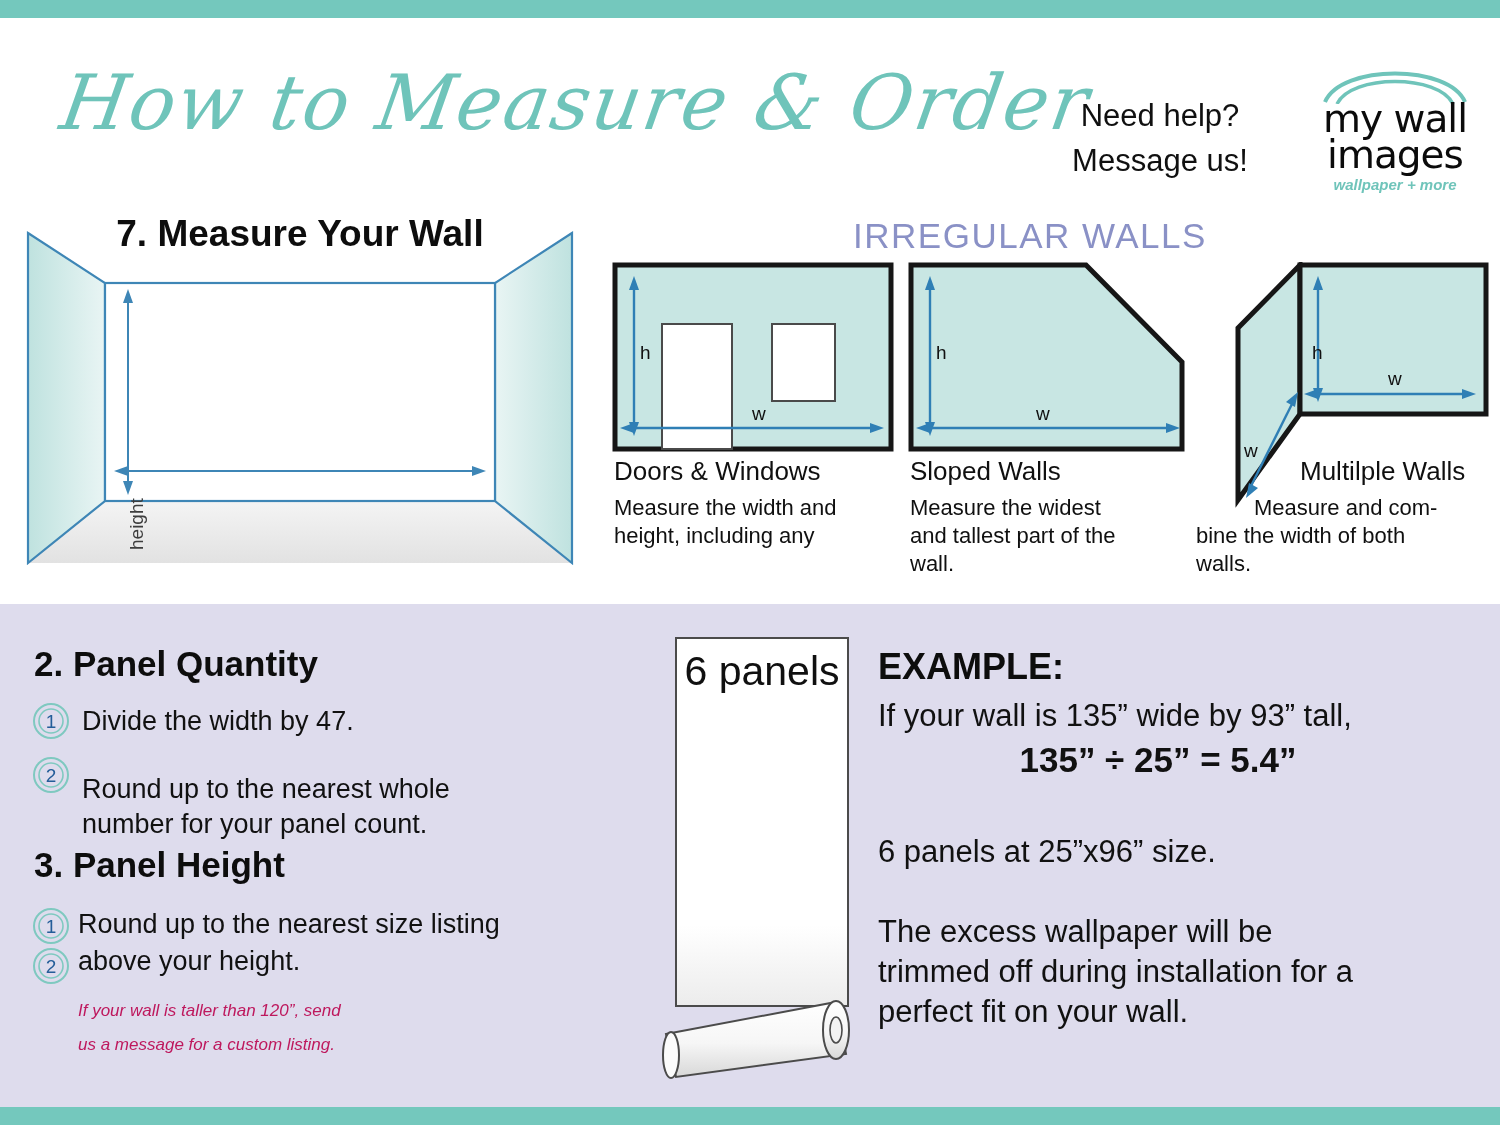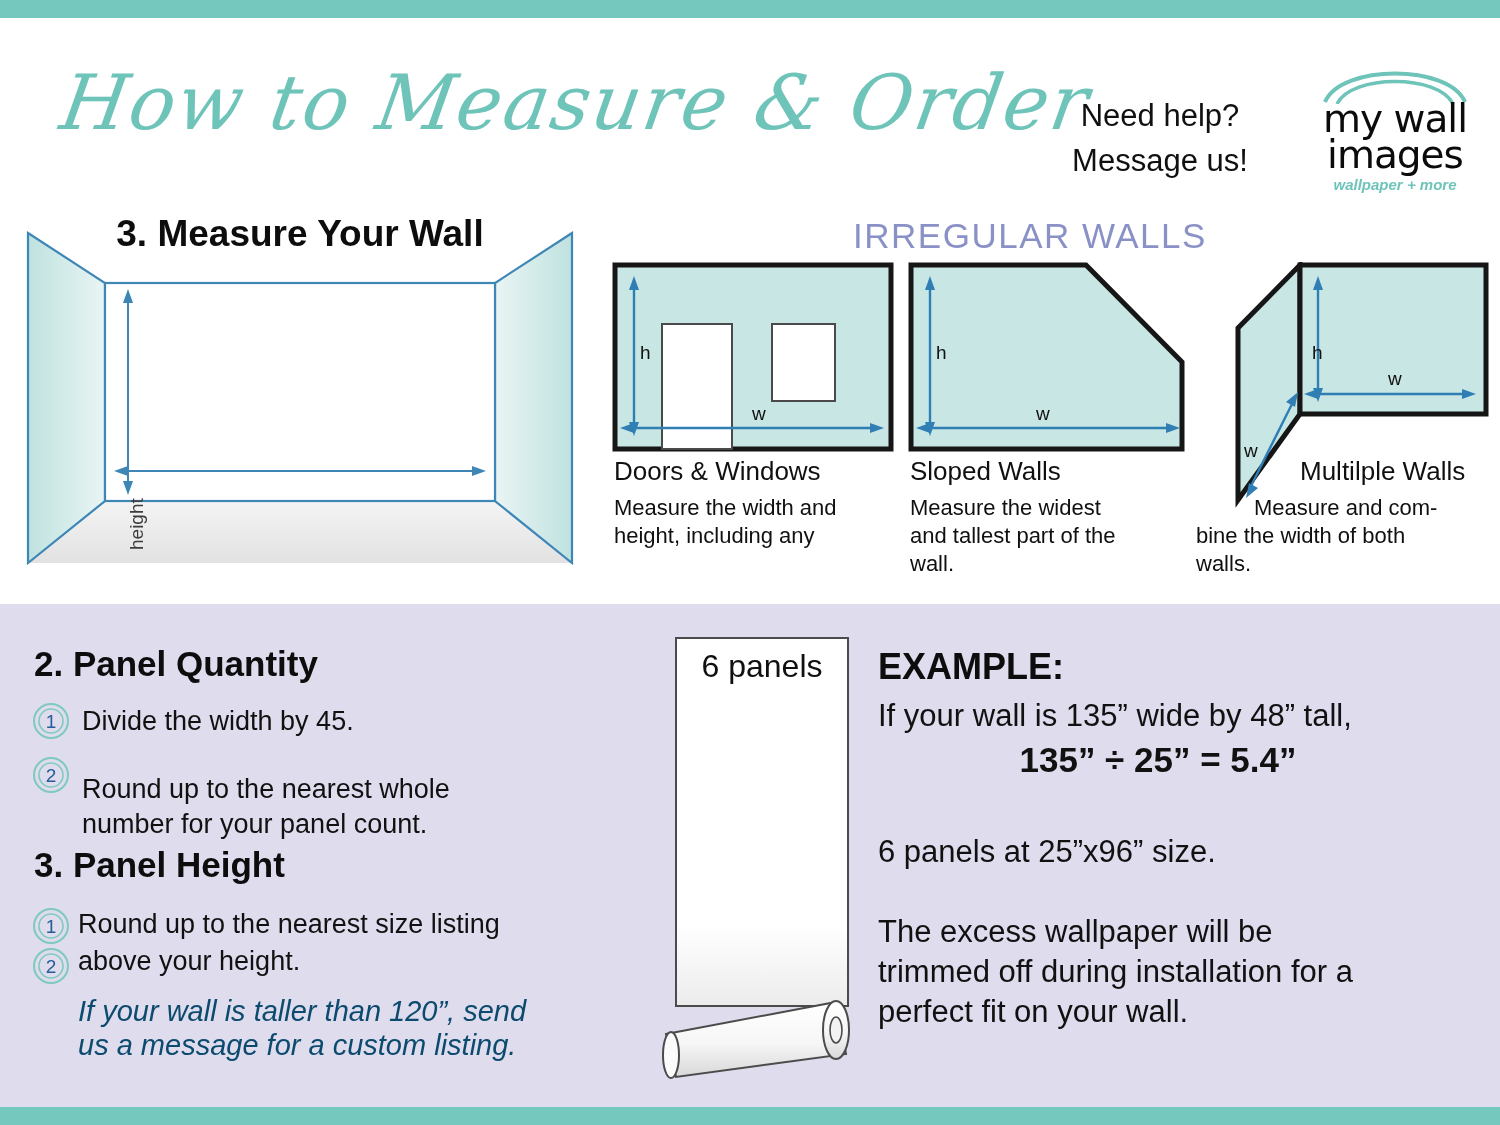--- a/index.html
+++ b/index.html
@@ -195,34 +195,34 @@
     font-size: 27px;
     line-height: 35px;
     color: #111;
   }
   .step-num {
     position: absolute;
     width: 38px; height: 38px;
   }
   .note {
     position: absolute;
-    font-size: 29px;
+    font-size: 17px;
     font-style: italic;
     line-height: 34px;
-    color: #0c4a6e;
+    color: #be185d;
   }
 
   
   .roll-svg { position: absolute; left: 660px; top: 30px; }
   .roll-label {
     position: absolute;
     left: 672px; top: 44px;
     width: 180px;
     text-align: center;
-    font-size: 32px;
+    font-size: 41px;
     color: #101010;
   }
 
   
   .ex-title {
     position: absolute;
     left: 878px; top: 42px;
     font-size: 36px;
     font-weight: bold;
     color: #0d0d0d;
@@ -298,21 +298,21 @@
 
     <line x1="120" y1="72" x2="120" y2="266" stroke="#3e86b6" stroke-width="2"></line>
     <polygon points="120,66 115,80 125,80" fill="#3e86b6"></polygon>
     <polygon points="120,272 115,258 125,258" fill="#3e86b6"></polygon>
 
     <line x1="112" y1="248" x2="472" y2="248" stroke="#3e86b6" stroke-width="2"></line>
     <polygon points="106,248 120,243 120,253" fill="#3e86b6"></polygon>
     <polygon points="478,248 464,243 464,253" fill="#3e86b6"></polygon>
   </svg>
 
-  <div class="sec1-title">3. Measure Your Wall</div>
+  <div class="sec1-title">7. Measure Your Wall</div>
   <div class="label-height">height</div>
   <div class="label-width">width</div>
 
   <div class="sec1-caption">
     <div>Measure the width and height</div>
     <div>of your wall in inches.</div>
   </div>
 </div>
 
 <div class="irr-title">IRREGULAR WALLS</div>
@@ -390,21 +390,21 @@
 
 <div class="lower">
 
   <div class="h2 h2-a">2. Panel Quantity</div>
 
   <svg class="step-num" style="left:32px; top:98px;" viewBox="0 0 38 38">
     <circle cx="19" cy="19" r="17" fill="none" stroke="#7fc9c0" stroke-width="2"></circle>
     <circle cx="19" cy="19" r="12" fill="none" stroke="#7fc9c0" stroke-width="1.6"></circle>
     <text x="19" y="26" text-anchor="middle" font-family="Liberation Sans" font-size="19" fill="#245d99">1</text>
   </svg>
-  <div class="step" style="left:82px; top:100px; width:520px;">Divide the width by 45.</div>
+  <div class="step" style="left:82px; top:100px; width:520px;">Divide the width by 47.</div>
 
   <svg class="step-num" style="left:32px; top:152px;" viewBox="0 0 38 38">
     <circle cx="19" cy="19" r="17" fill="none" stroke="#7fc9c0" stroke-width="2"></circle>
     <circle cx="19" cy="19" r="12" fill="none" stroke="#7fc9c0" stroke-width="1.6"></circle>
     <text x="19" y="26" text-anchor="middle" font-family="Liberation Sans" font-size="19" fill="#245d99">2</text>
   </svg>
   <div class="step" style="left:82px; top:152px; width:540px;margin-top:16px;">
     <div>Round up to the nearest whole</div>
     <div>number for your panel count.</div>
   </div>
@@ -447,21 +447,21 @@
     <rect x="16" y="4" width="172" height="368" fill="url(#gSheet)" stroke="#4b4b4b" stroke-width="2"></rect>
 
     <path d="M6 400 L176 368 L186 420 L16 443 Z" fill="url(#gTube)" stroke="#4b4b4b" stroke-width="2"></path>
     <ellipse cx="176" cy="396" rx="13" ry="29" fill="url(#gTube)" stroke="#4b4b4b" stroke-width="2"></ellipse>
     <ellipse cx="176" cy="396" rx="6" ry="13" fill="#f2f2f2" stroke="#4b4b4b" stroke-width="1.6"></ellipse>
     <ellipse cx="11" cy="421" rx="8" ry="23" fill="#fbfbfb" stroke="#4b4b4b" stroke-width="2"></ellipse>
   </svg>
   <div class="roll-label">6 panels</div>
 
   <div class="ex-title">EXAMPLE:</div>
-  <div class="ex-line" style="top:92px;">If your wall is 135” wide by 48” tall,</div>
+  <div class="ex-line" style="top:92px;">If your wall is 135” wide by 93” tall,</div>
   <div class="ex-eq">135” ÷ 25” = 5.4”</div>
   <div class="ex-line" style="top:228px;">6 panels at 25”x96” size.</div>
   <div class="ex-line" style="top:308px;">The excess wallpaper will be</div>
   <div class="ex-line" style="top:348px;">trimmed off during installation for a</div>
   <div class="ex-line" style="top:388px;">perfect fit on your wall.</div>
 </div>
 
 <div class="bar-bottom"></div>
 
 </body></html>

